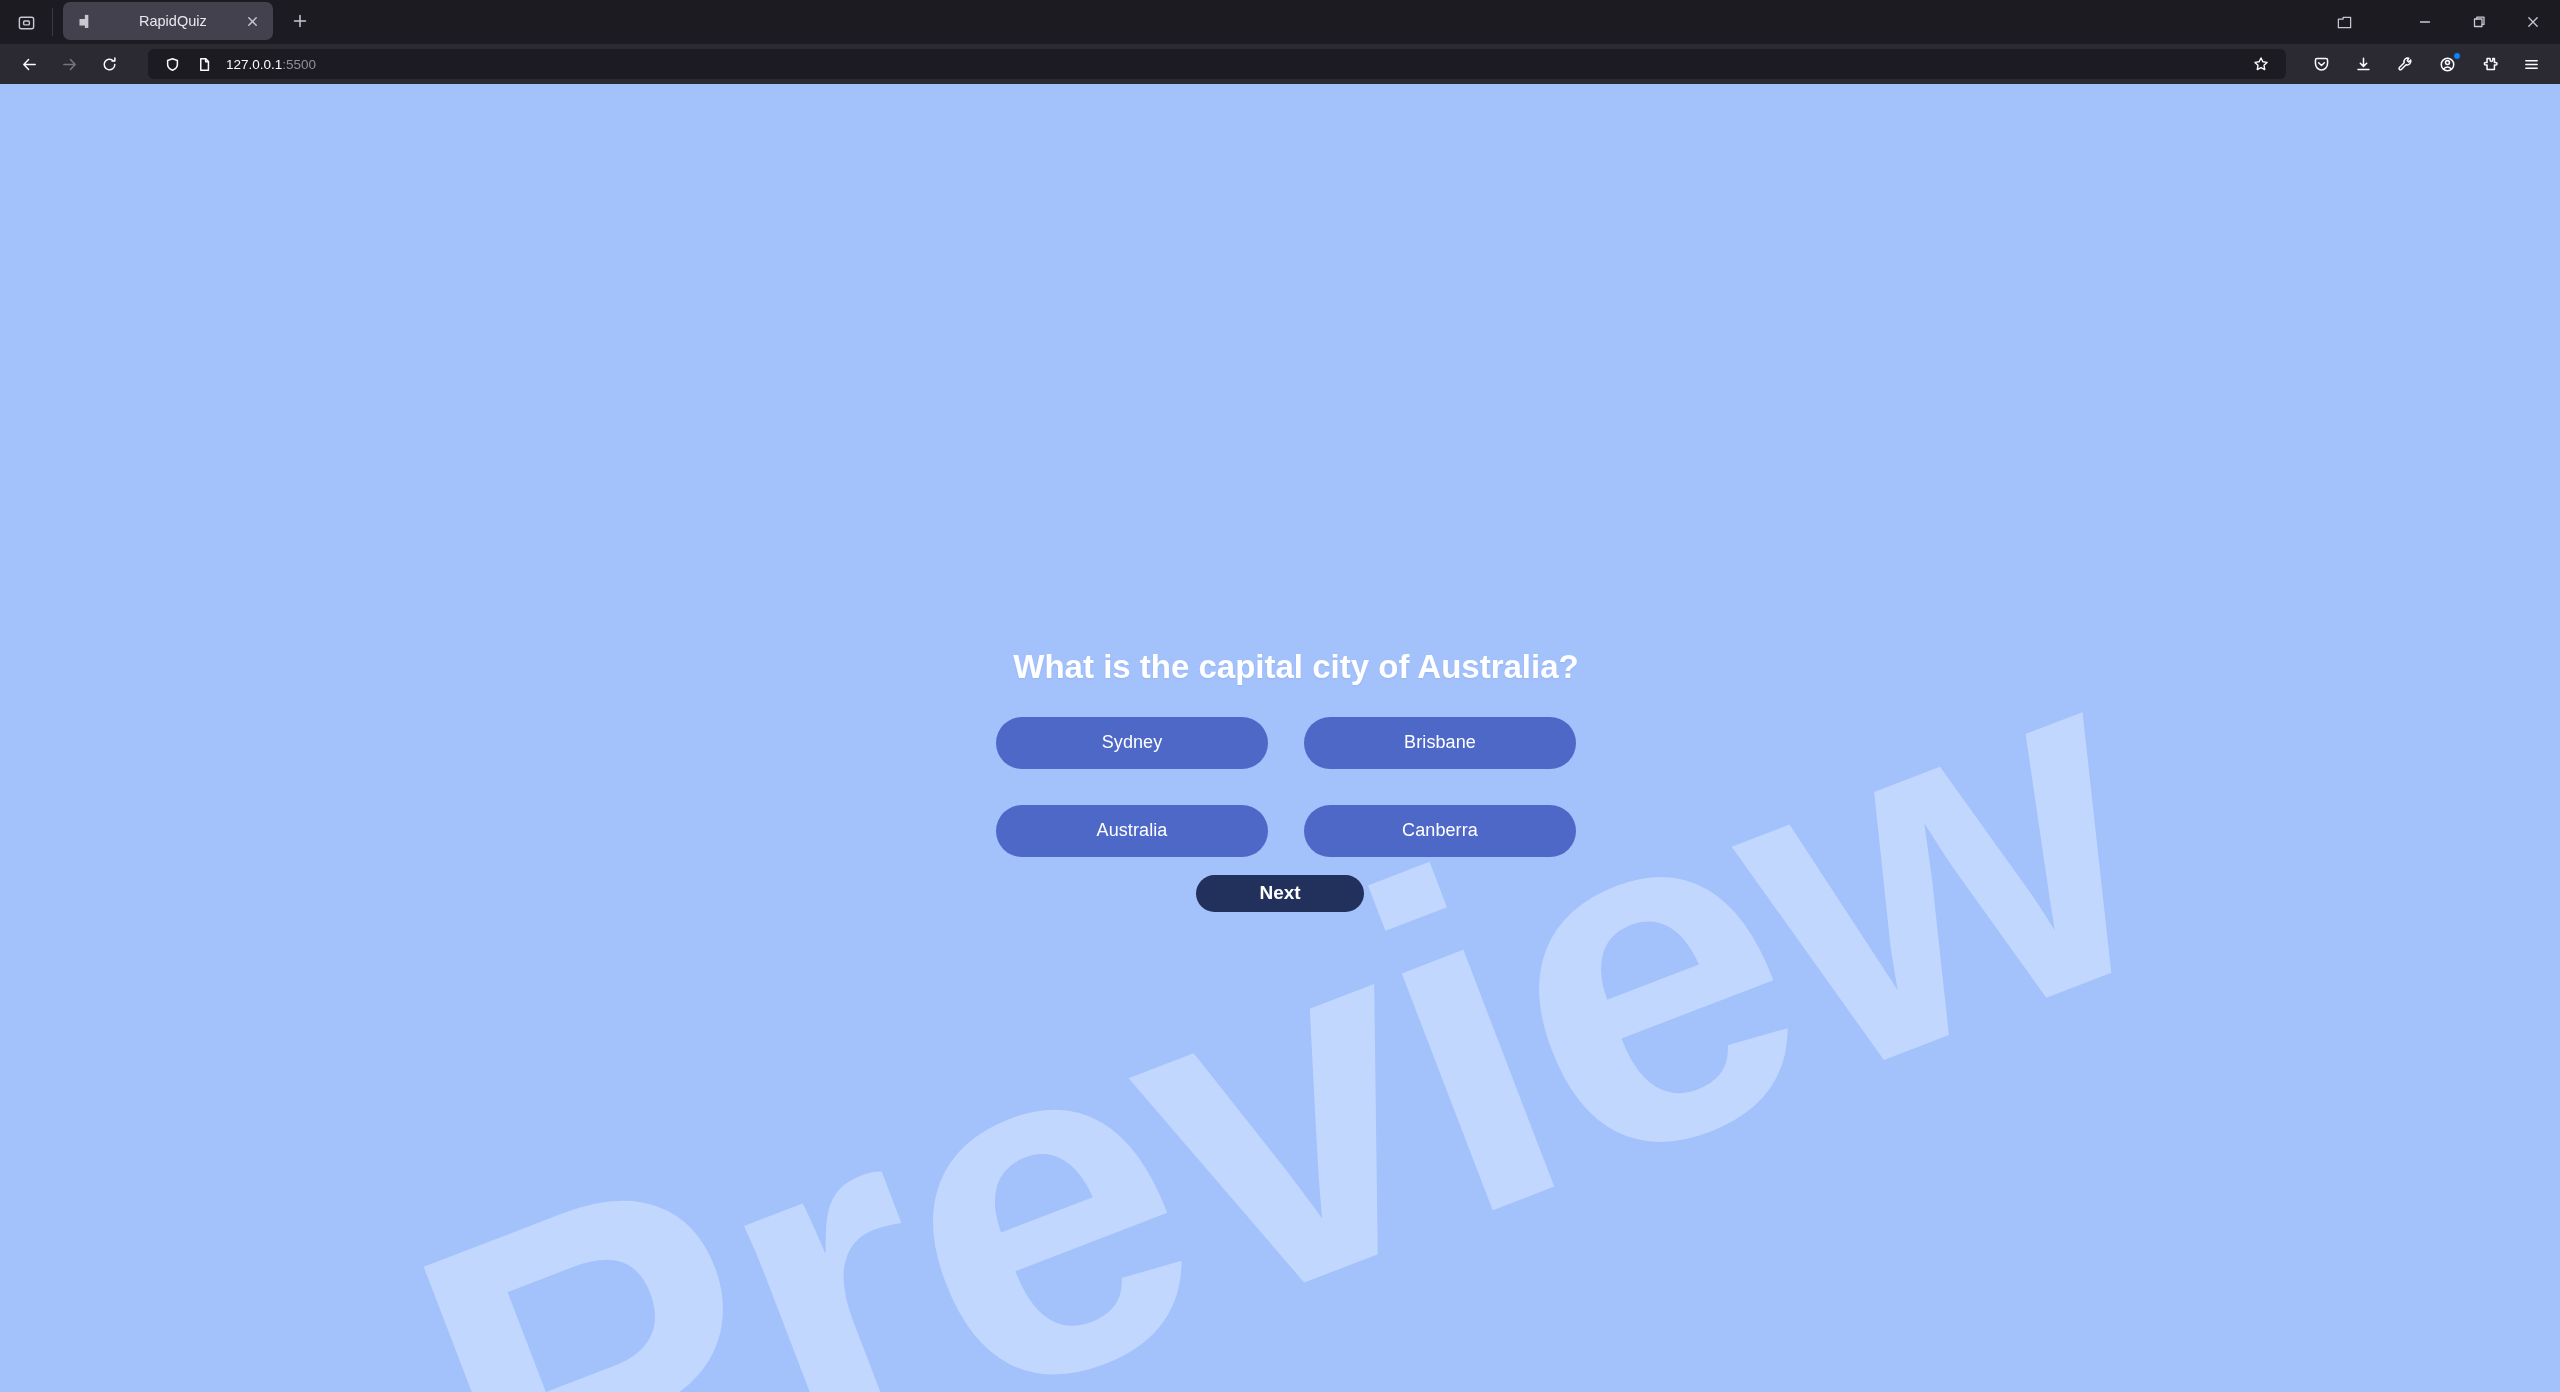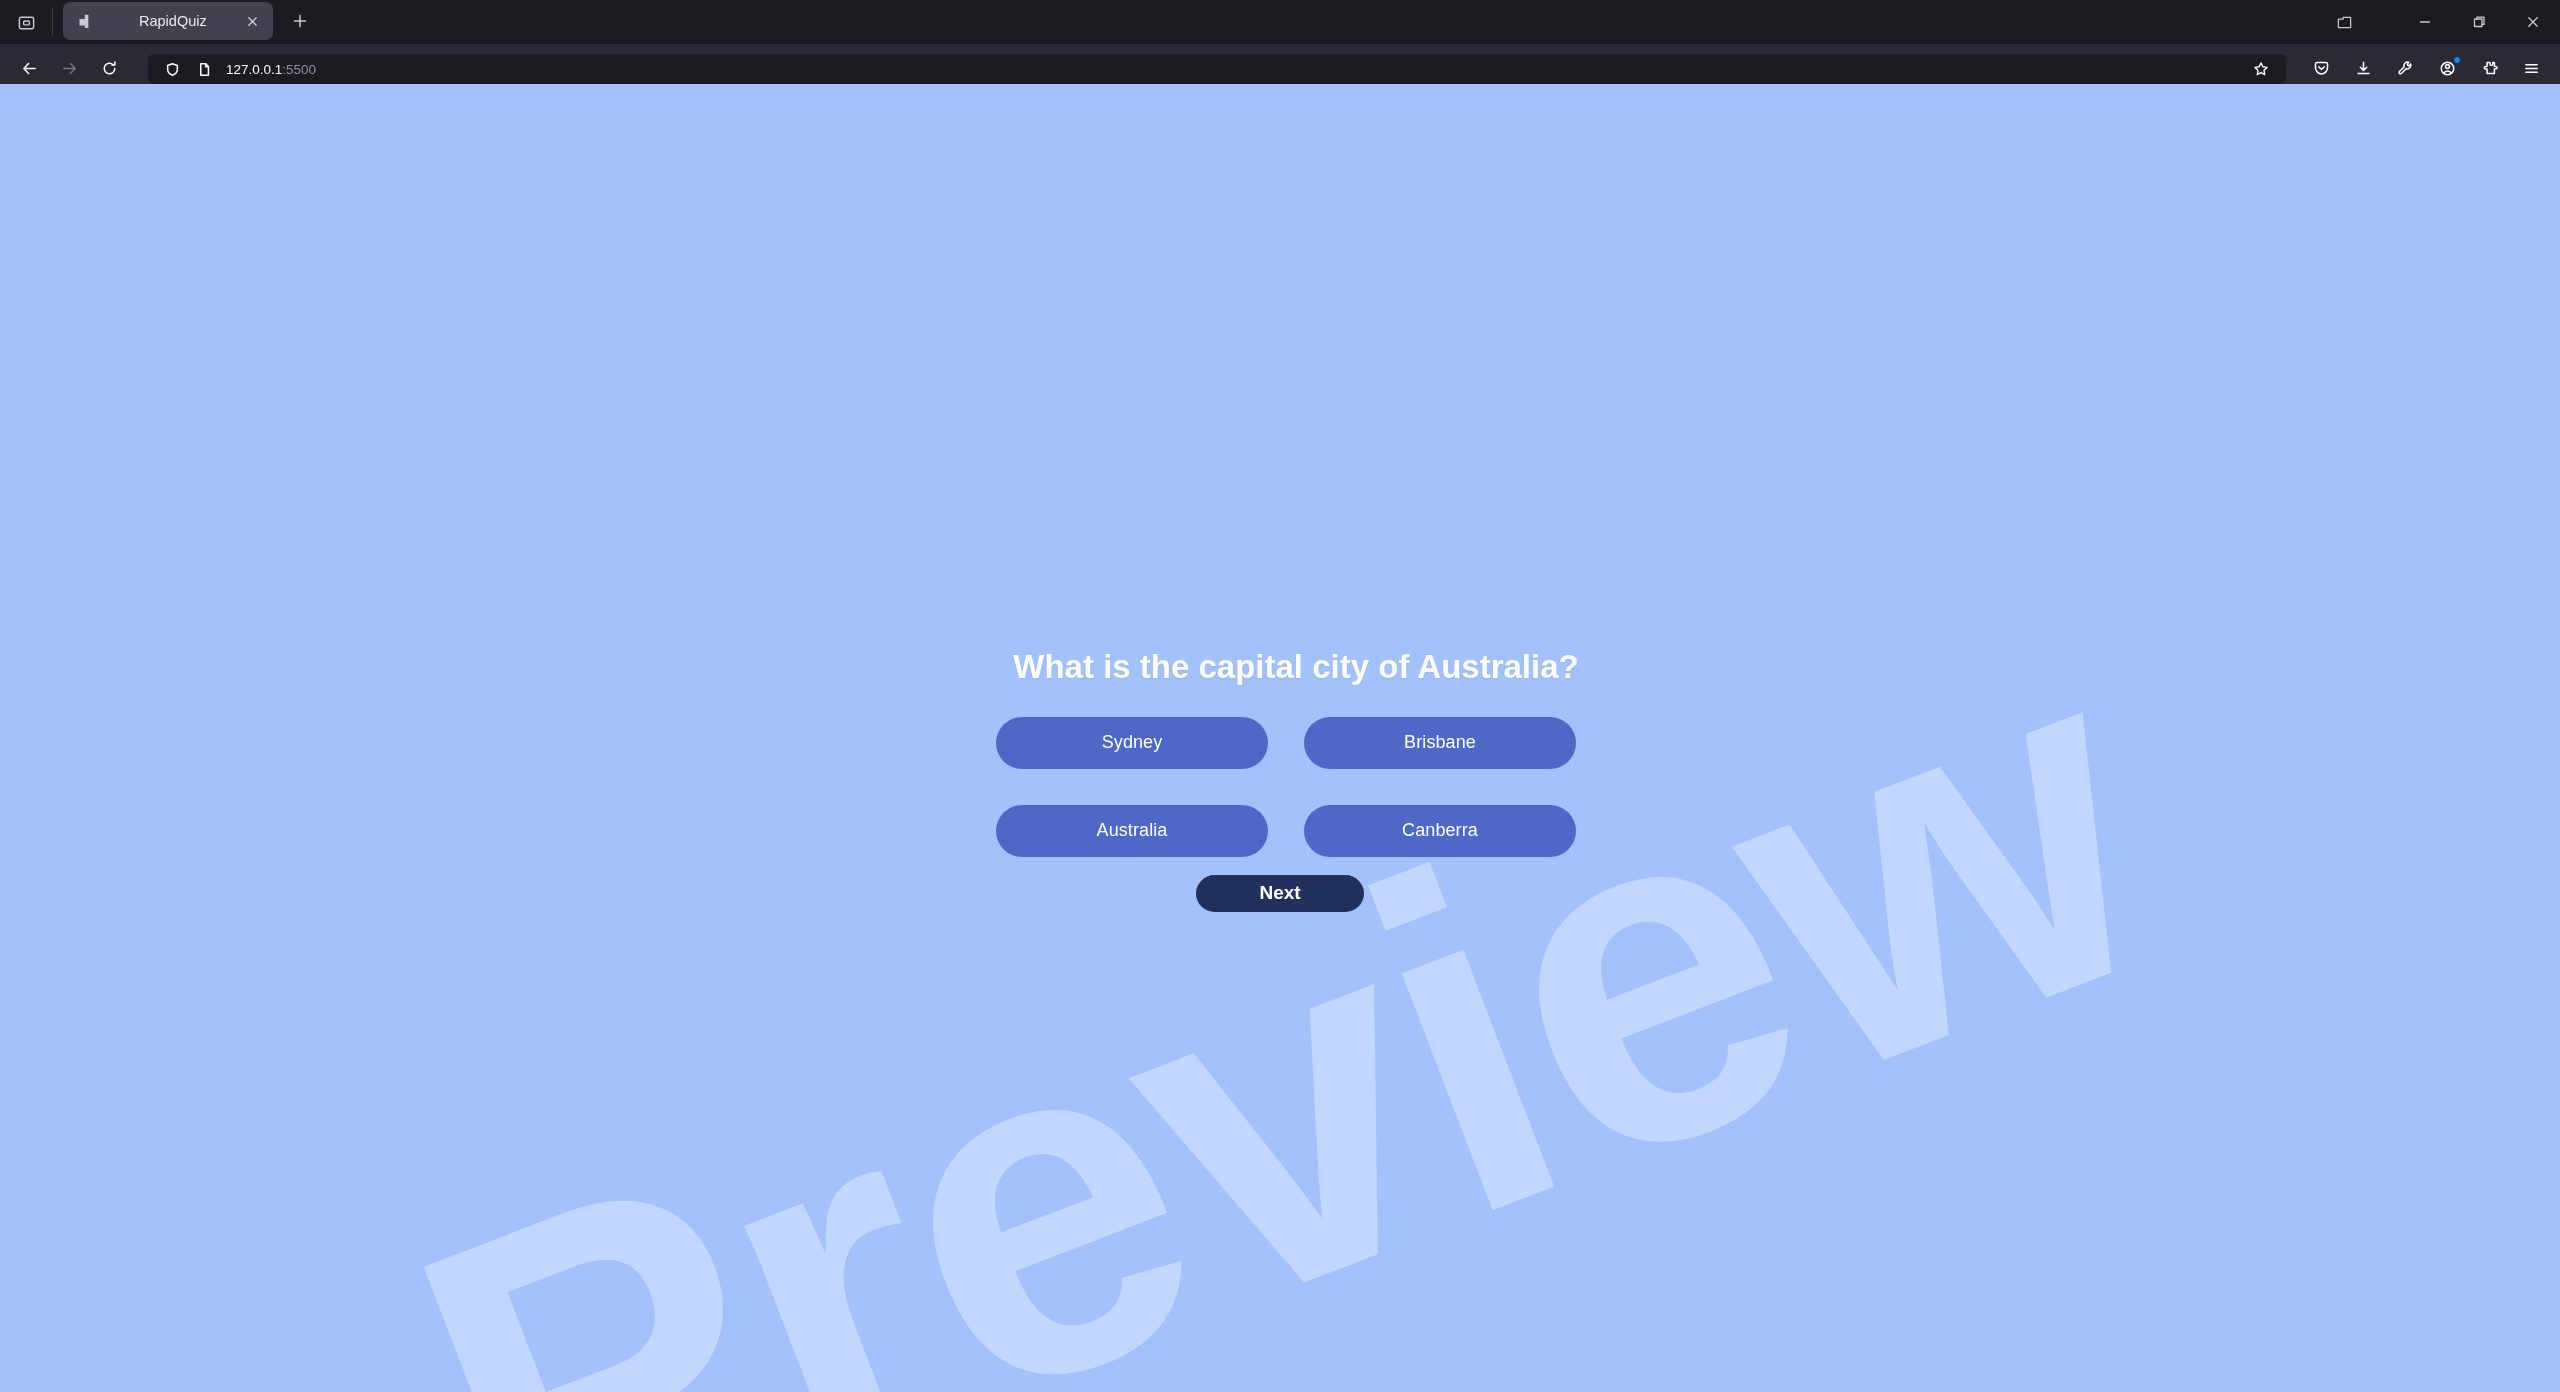--- a/index.html
+++ b/index.html
@@ -118,21 +118,21 @@
     display: flex; align-items: center; justify-content: center;
     margin-right: 30px;
   }
 
   
   .navbar {
     height: 40px;
     flex: 0 0 40px;
     background: #2b2a33;
     display: flex;
-    align-items: flex-end;
+    align-items: center;
     padding: 0 10px;
     gap: 2px;
   }
   .nav-btn {
     width: 38px; height: 32px;
     display: flex; align-items: center; justify-content: center;
     border-radius: 5px;
   }
   .urlbar {
     flex: 1 1 auto;

